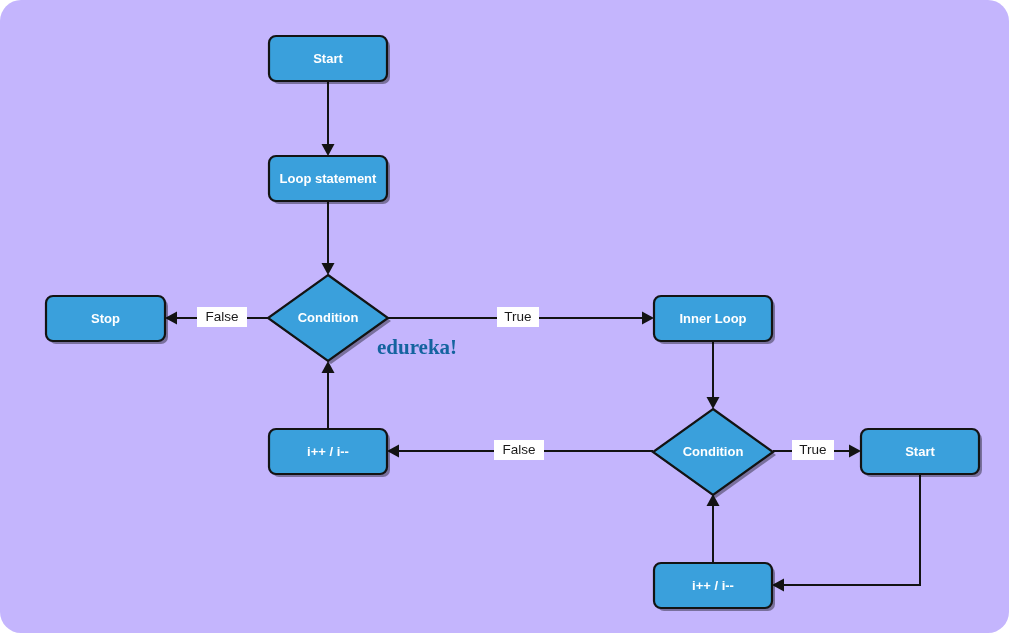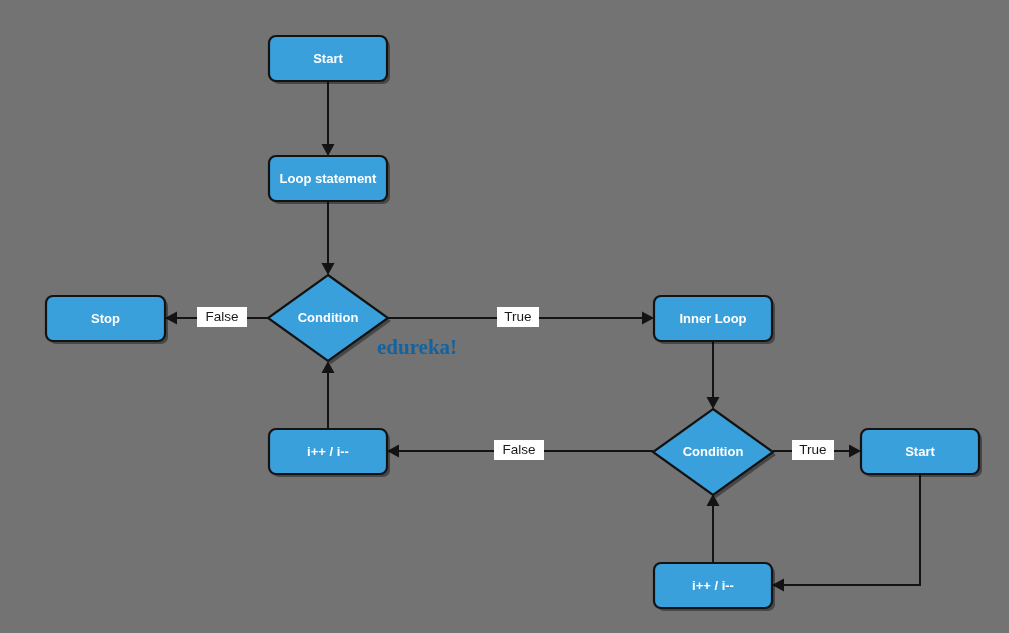--- a/index.html
+++ b/index.html
@@ -8,22 +8,23 @@
     padding: 0;
     background: #ffffff;
   }
   body {
     font-family: "Liberation Sans", sans-serif;
   }
   #canvas {
     position: relative;
     width: 1009px;
     height: 633px;
-    background: #737373;
+    background: #c4b5fd;
     overflow: hidden;
+    border-radius: 21px;
   }
   #canvas svg.layer {
     position: absolute;
     left: 0;
     top: 0;
     width: 1009px;
     height: 633px;
   }
   .node-label {
     fill: #ffffff;

